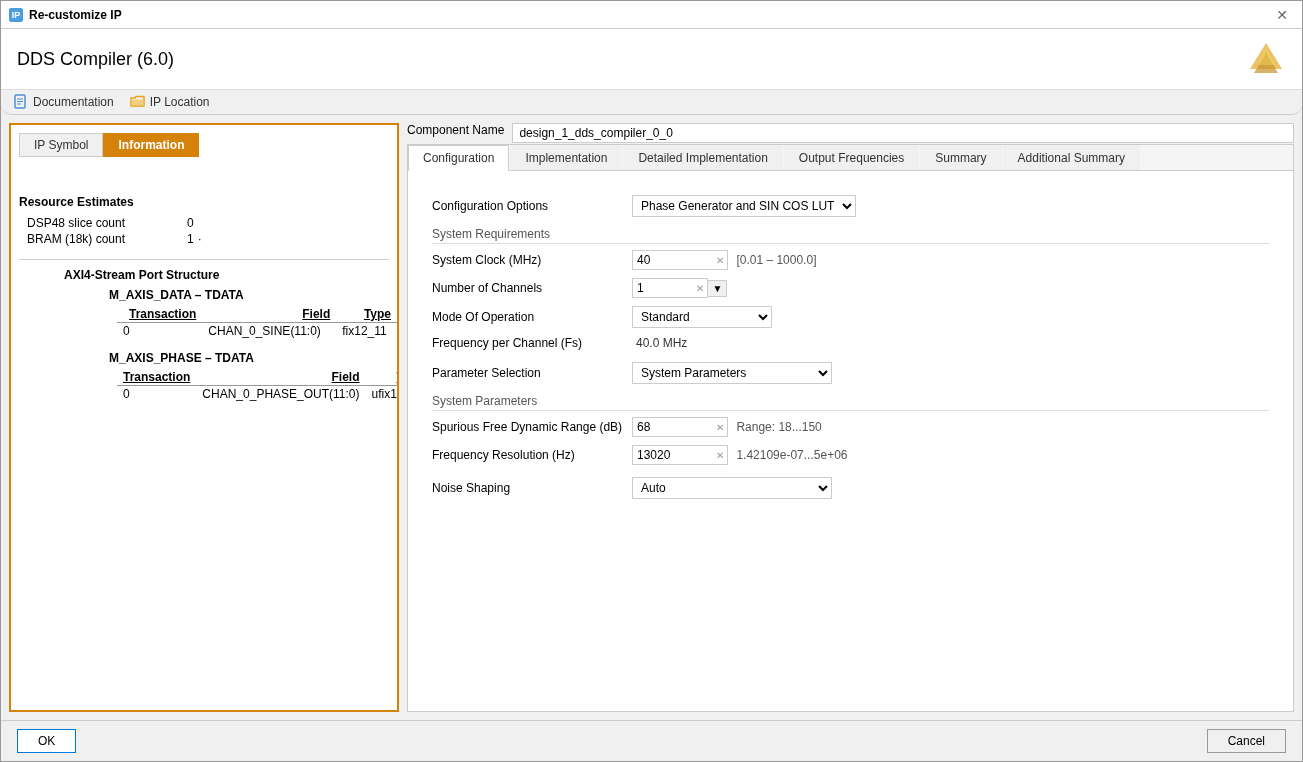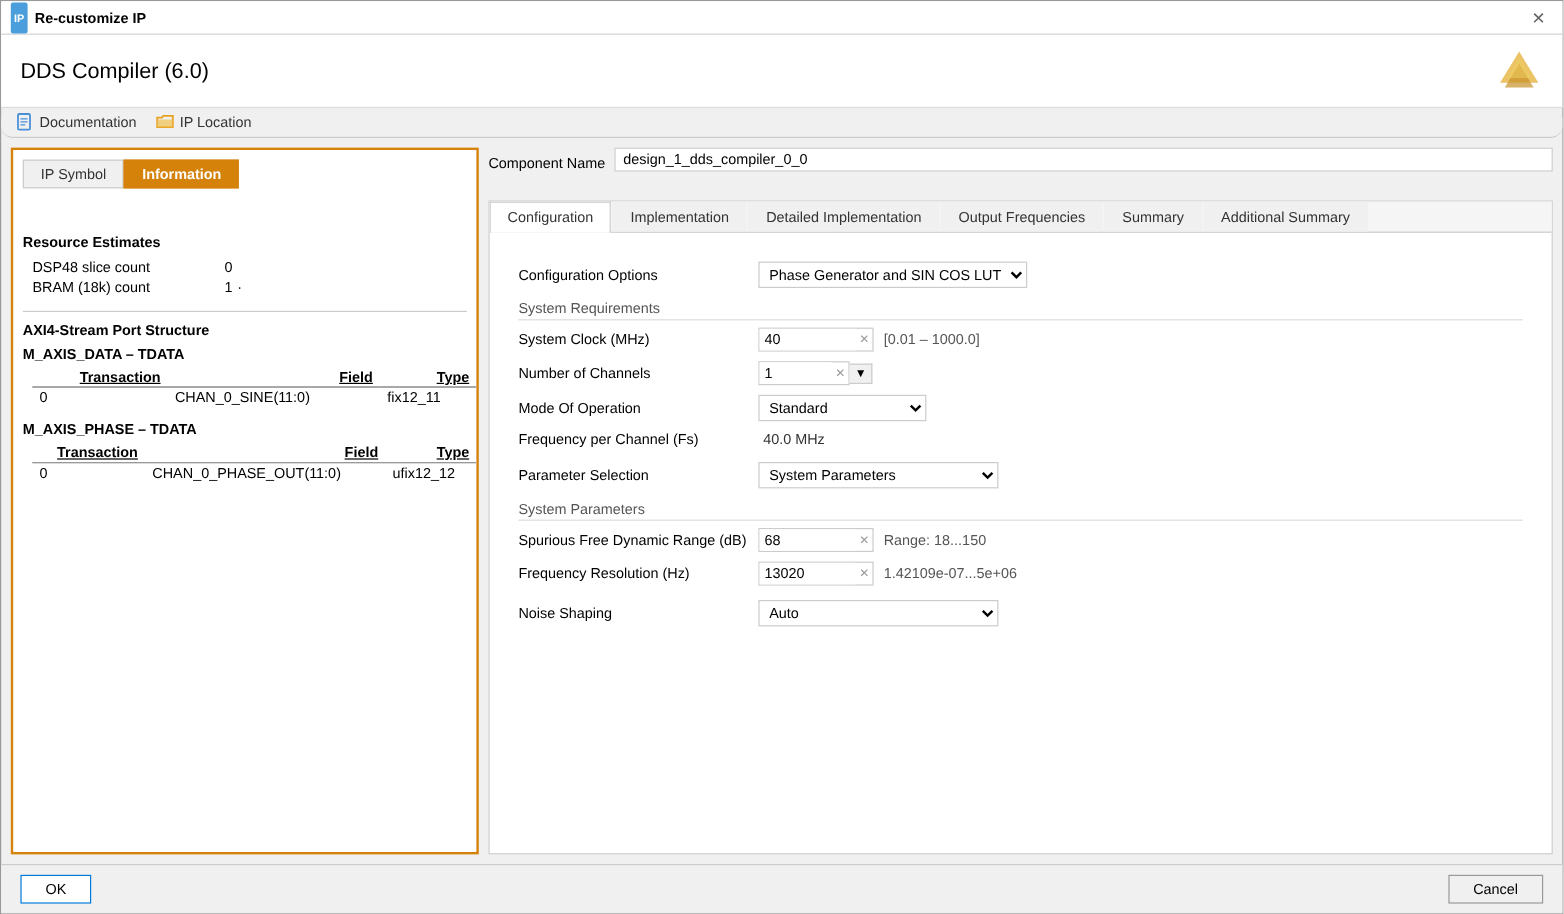--- a/index.html
+++ b/index.html
@@ -28,21 +28,21 @@
     }
     .titlebar-left {
       display: flex;
       align-items: center;
       gap: 6px;
       font-size: 12px;
       font-weight: 600;
     }
     .titlebar-icon {
       width: 14px;
-      height: 26px;
+      height: 14px;
       background: #4a9edb;
       border-radius: 2px;
       display: flex;
       align-items: center;
       justify-content: center;
       color: white;
       font-size: 9px;
     }
     .close-btn {
       cursor: pointer;
@@ -138,21 +138,21 @@
       padding: 1px 8px;
       font-size: 12px;
     }
     .resource-label { min-width: 160px; }
     .resource-value { color: #000; }
     .divider {
       border: none;
       border-top: 1px solid #ccc;
       margin: 8px 0;
     }
-    .port-section { margin-bottom: 12px; }
+    .port-section { margin-bottom: 12px; margin-left: 45px; }
     .port-title {
       font-weight: 700;
       font-size: 12px;
       margin-bottom: 4px;
       color: #000;
     }
     .port-table { width: 100%; border-collapse: collapse; margin-left: 8px; }
     .port-table th {
       text-align: right;
       font-size: 12px;
@@ -166,23 +166,23 @@
       font-size: 12px;
     }
     .right-panel {
       flex: 1;
       display: flex;
       flex-direction: column;
       padding: 8px 8px 8px 0;
     }
     .component-name-row {
       display: flex;
-      align-items: flex-end;
+      align-items: flex-start;
       gap: 8px;
-      margin-bottom: 24px;
+      margin-bottom: 1px;
     }
     .component-name-label { font-size: 12px; }
     .component-name-input {
       flex: 1;
       border: 1px solid #ccc;
       padding: 2px 6px;
       font-size: 12px;
       background: #fff;
     }
     .tabs-container {

